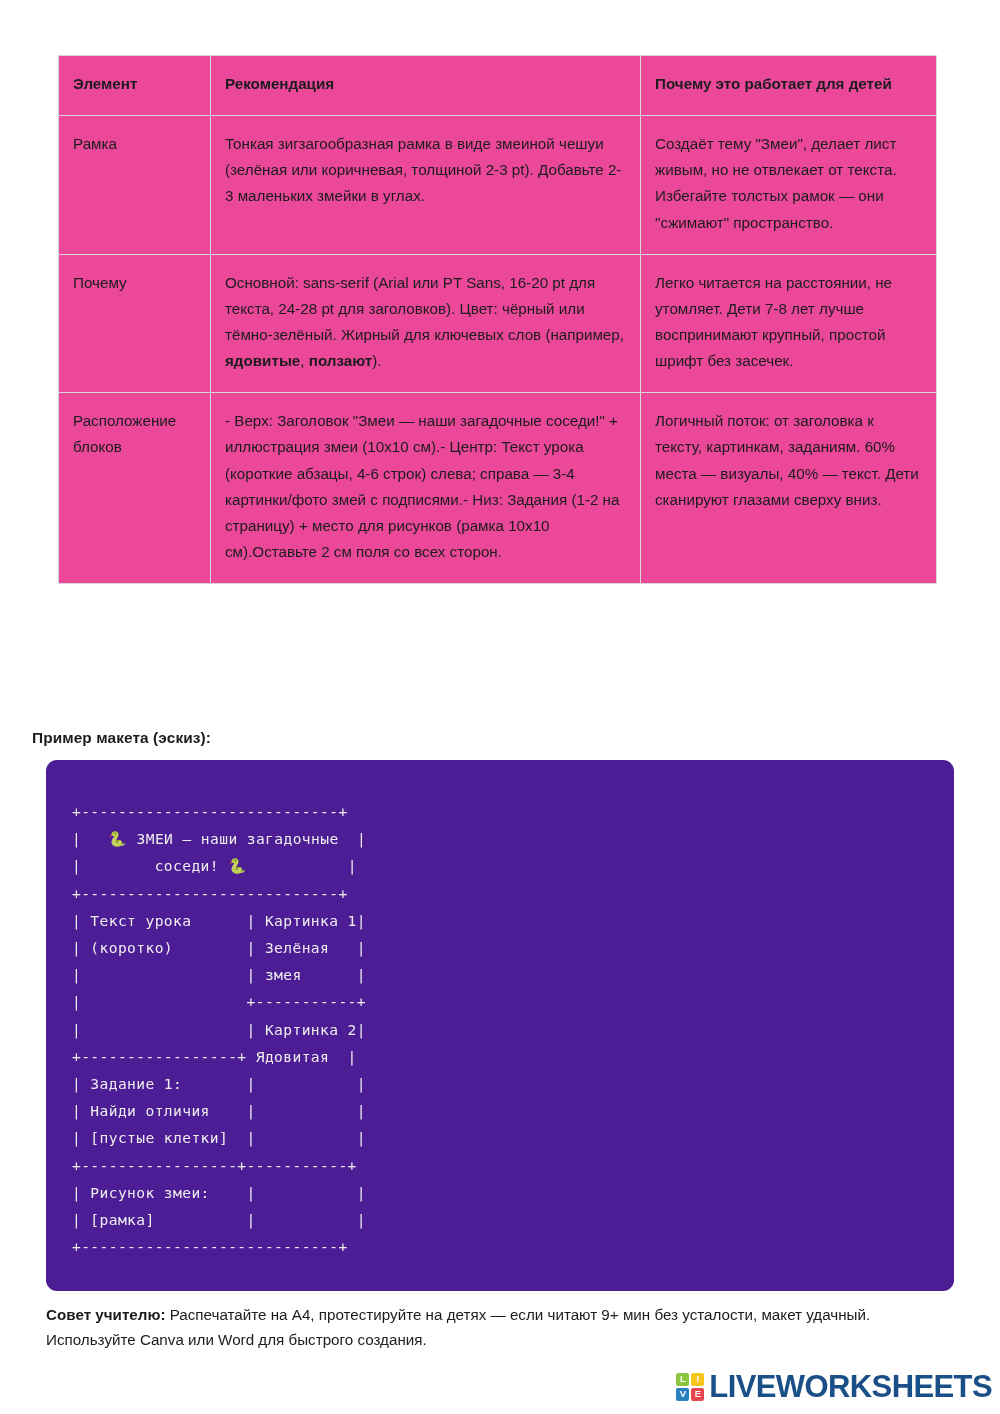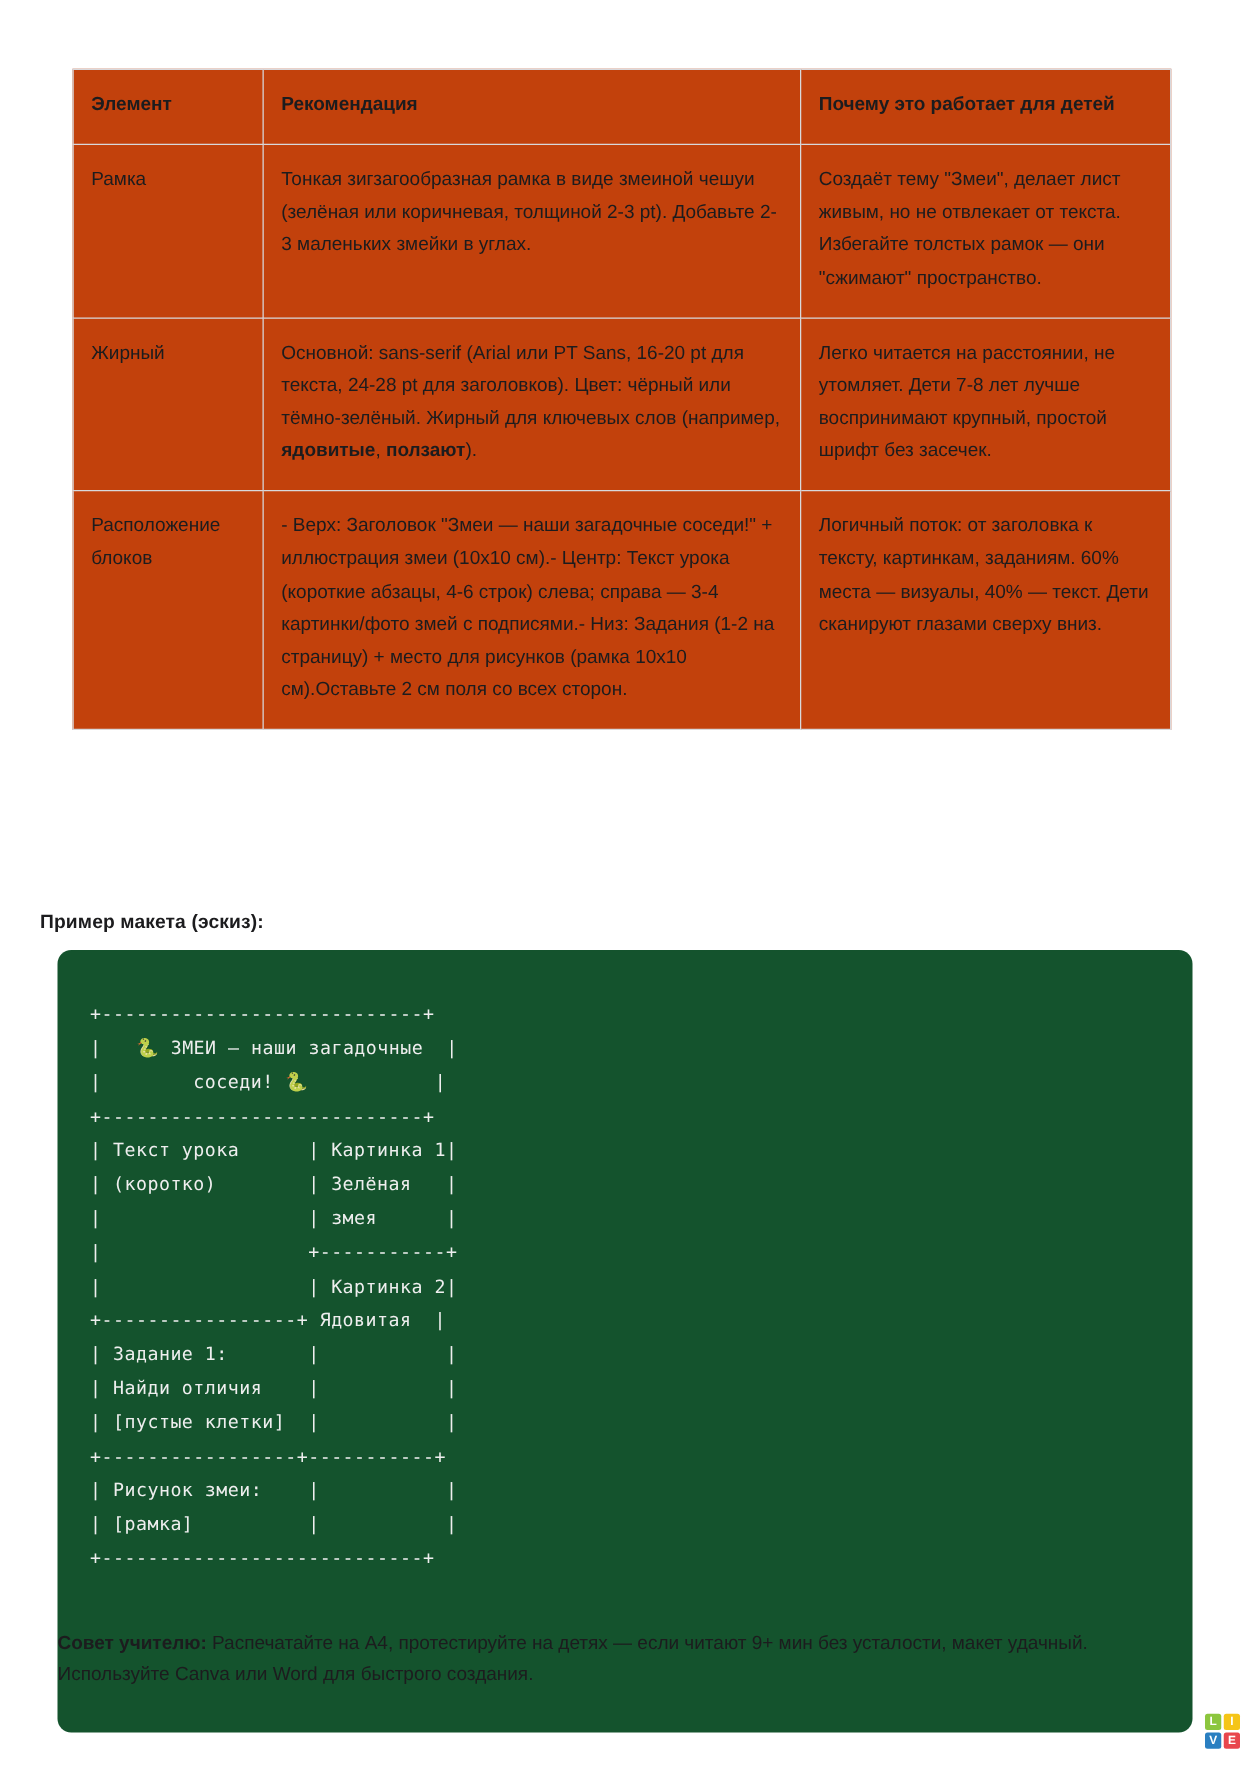--- a/index.html
+++ b/index.html
@@ -26,21 +26,21 @@
   .table-wrap {
     position: absolute;
     left: 58px;
     top: 55px;
     width: 878px;
   }
   table.rec-table {
     border-collapse: collapse;
     width: 878px;
     table-layout: fixed;
-    background: #c2410c;
+    background: #ec4899;
   }
   table.rec-table td, table.rec-table th {
     border: 1px solid #d8d8dc;
     vertical-align: top;
     padding: 15px 16px 18px 14px;
     font-size: 15.2px;
     line-height: 1.72;
     color: #1c1c1e;
     text-align: left;
     font-weight: normal;
@@ -70,22 +70,22 @@
     color: #1c1c1e;
     letter-spacing: 0.1px;
   }
 
   
   .code-block {
     position: absolute;
     left: 46px;
     top: 760px;
     width: 908px;
-    height: 626px;
-    background: #14532d;
+    height: 531px;
+    background: #4c1d95;
     border-radius: 11px;
     box-sizing: border-box;
     padding: 38px 0 0 26px;
     overflow: hidden;
   }
   .code-block pre {
     margin: 0;
     font-family: "DejaVu Sans Mono", "Liberation Mono", monospace;
     font-size: 14.6px;
     line-height: 27.2px;
@@ -165,21 +165,21 @@
           <th class="hdr">Почему это работает для детей</th>
         </tr>
       </thead>
       <tbody>
         <tr>
           <td class="cell-elem">Рамка</td>
           <td>Тонкая зигзагообразная рамка в виде змеиной чешуи (зелёная или коричневая, толщиной 2-3 pt). Добавьте 2-3 маленьких змейки в углах.</td>
           <td>Создаёт тему "Змеи", делает лист живым, но не отвлекает от текста. Избегайте толстых рамок — они "сжимают" пространство.</td>
         </tr>
         <tr>
-          <td class="cell-elem">Жирный</td>
+          <td class="cell-elem">Почему</td>
           <td><span>Основной: sans-serif (Arial или PT Sans, 16-20 pt для текста, 24-28 pt для заголовков). Цвет: чёрный или тёмно-зелёный. Жирный для ключевых слов (например, </span><span class="b">ядовитые</span><span>, </span><span class="b">ползают</span><span>).</span></td>
           <td>Легко читается на расстоянии, не утомляет. Дети 7-8 лет лучше воспринимают крупный, простой шрифт без засечек.</td>
         </tr>
         <tr>
           <td class="cell-elem">Расположение блоков</td>
           <td>- Верх: Заголовок "Змеи — наши загадочные соседи!" + иллюстрация змеи (10х10 см).- Центр: Текст урока (короткие абзацы, 4-6 строк) слева; справа — 3-4 картинки/фото змей с подписями.- Низ: Задания (1-2 на страницу) + место для рисунков (рамка 10х10 см).Оставьте 2 см поля со всех сторон.</td>
           <td>Логичный поток: от заголовка к тексту, картинкам, заданиям. 60% места — визуалы, 40% — текст. Дети сканируют глазами сверху вниз.</td>
         </tr>
       </tbody>
     </table>
@@ -209,15 +209,16 @@
 
   <div class="tip"><span class="tip-label">Совет учителю:</span><span> Распечатайте на А4, протестируйте на детях — если читают 9+ мин без усталости, макет удачный. Используйте Canva или Word для быстрого создания.</span></div>
 
   <div class="logo">
     <div class="logo-grid">
       <div class="logo-cell" style="background: rgb(140, 198, 62);">L</div>
       <div class="logo-cell" style="background: rgb(245, 197, 24);">I</div>
       <div class="logo-cell" style="background: rgb(42, 127, 193);">V</div>
       <div class="logo-cell" style="background: rgb(232, 70, 77);">E</div>
     </div>
+    <div class="logo-word" style="color: rgb(27, 79, 135);">LIVEWORKSHEETS</div>
   </div>
 
 </div>
 
 </body></html>

